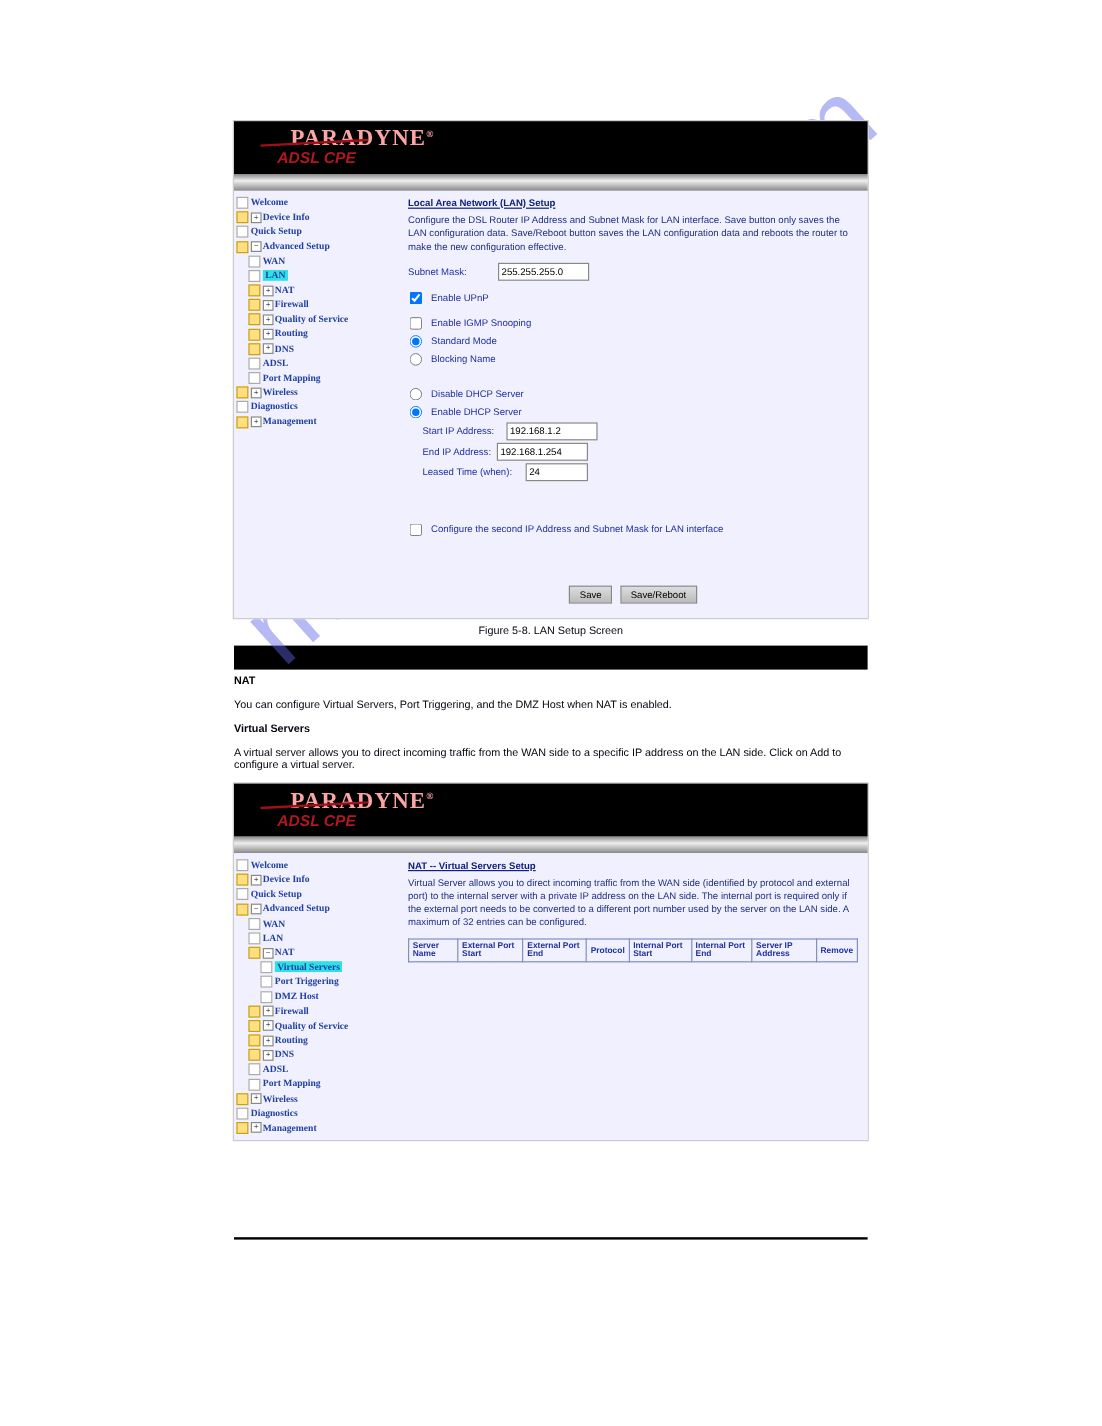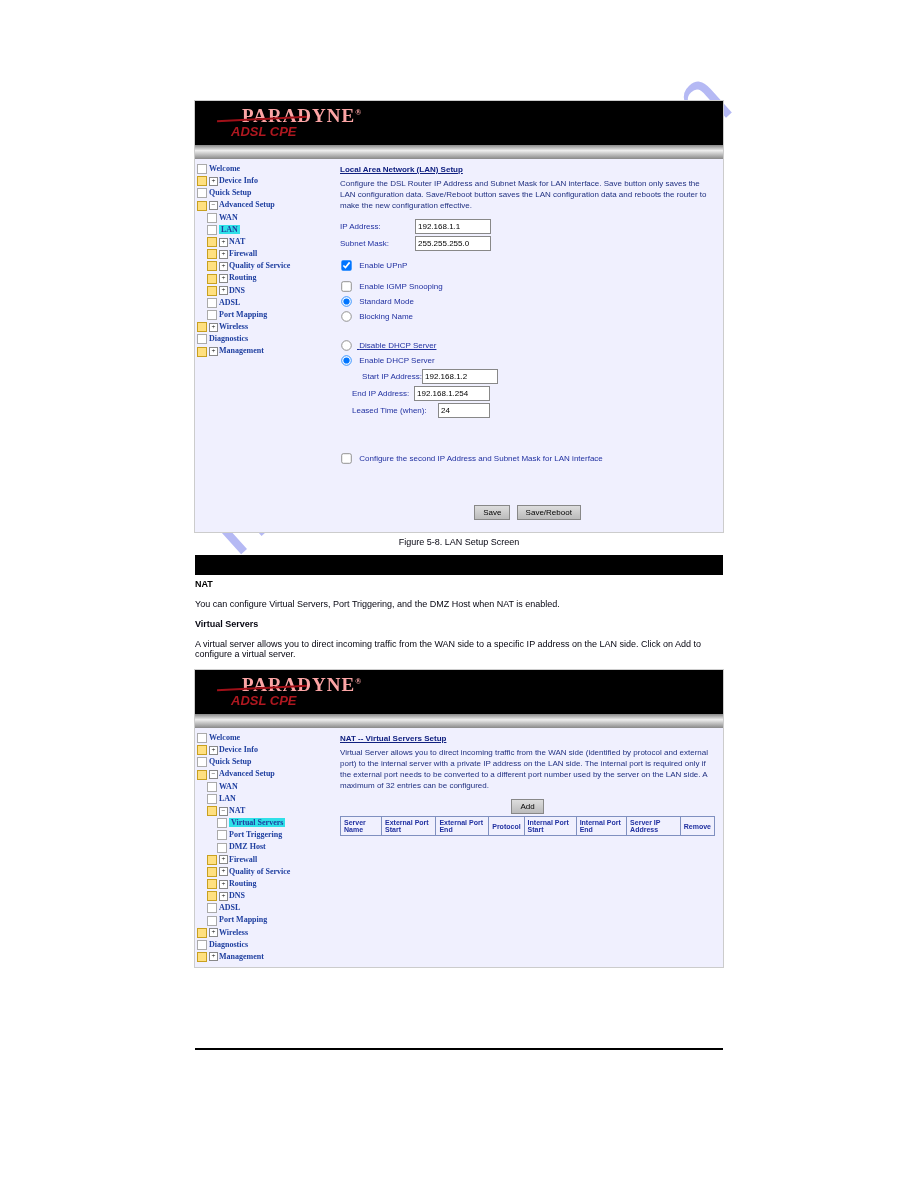--- a/index.html
+++ b/index.html
@@ -214,53 +214,49 @@
           </li>
           <li><span class="plus">+</span><span>Wireless</span></li>
           <li class="file"><span>Diagnostics</span></li>
           <li><span class="plus">+</span><span>Management</span></li>
         </ul>
       </div>
       <div class="content-pane">
         <h4>Local Area Network (LAN) Setup</h4>
         <div class="desc">Configure the DSL Router IP Address and Subnet Mask for LAN interface.  Save button only saves the LAN configuration data.  Save/Reboot button saves the LAN configuration data and reboots the router to make the new configuration effective.</div>
         <div class="form-row">
-          <span class="lbl">IP Address:</span>
-          <input type="text" value="192.168.1.1" style="">
-        </div>
-        <div class="form-row">
           <span class="lbl">Subnet Mask:</span>
           <input type="text" value="255.255.255.0" style="">
         </div>
         <div class="cb-row" style="margin-top:8px;">
           <input type="checkbox" checked="" style="">
           <span>Enable UPnP</span>
         </div>
         <div class="cb-row" style="margin-top:8px;">
           <input type="checkbox" style="">
           <span>Enable IGMP Snooping</span>
         </div>
         <div class="cb-row">
           <input type="radio" checked="" style="">
           <span>Standard Mode</span>
         </div>
         <div class="cb-row">
           <input type="radio" style="">
           <span>Blocking Name</span>
         </div>
-        <div class="cb-row" style="margin-top:16px;text-decoration:underline;">
+        <div class="cb-row" style="margin-top:16px;">
           <input type="radio" style="">
           <span>Disable DHCP Server</span>
         </div>
         <div class="cb-row">
           <input type="radio" checked="" style="">
           <span>Enable DHCP Server</span>
         </div>
         <div class="form-row indent">
-          <span class="lbl" style="width:70px;text-align:right;">Start IP Address:</span>
+          <span class="lbl" style="width:70px;">Start IP Address:</span>
           <input type="text" value="192.168.1.2" style="">
         </div>
         <div class="form-row indent">
           <span class="lbl" style="width:62px;">End IP Address:</span>
           <input type="text" value="192.168.1.254" style="">
         </div>
         <div class="form-row indent">
           <span class="lbl" style="width:86px;">Leased Time (when):</span>
           <input type="text" style="width: 46px;" value="24">
         </div>
@@ -317,23 +313,20 @@
             </ul>
           </li>
           <li><span class="plus">+</span><span>Wireless</span></li>
           <li class="file"><span>Diagnostics</span></li>
           <li><span class="plus">+</span><span>Management</span></li>
         </ul>
       </div>
       <div class="content-pane">
         <h4>NAT -- Virtual Servers Setup</h4>
         <div class="desc">Virtual Server allows you to direct incoming traffic from the WAN side (identified by protocol and external port) to the internal server with a private IP address on the LAN side. The internal port is required only if the external port needs to be converted to a different port number used by the server on the LAN side. A maximum of 32 entries can be configured.</div>
-        <div class="add-wrap">
-          <button class="btn">Add</button>
-        </div>
         <table class="tbl">
           <tbody>
               <tr>
             <th>Server Name</th>
             <th>External Port Start</th>
             <th>External Port End</th>
             <th>Protocol</th>
             <th>Internal Port Start</th>
             <th>Internal Port End</th>
             <th>Server IP Address</th>

